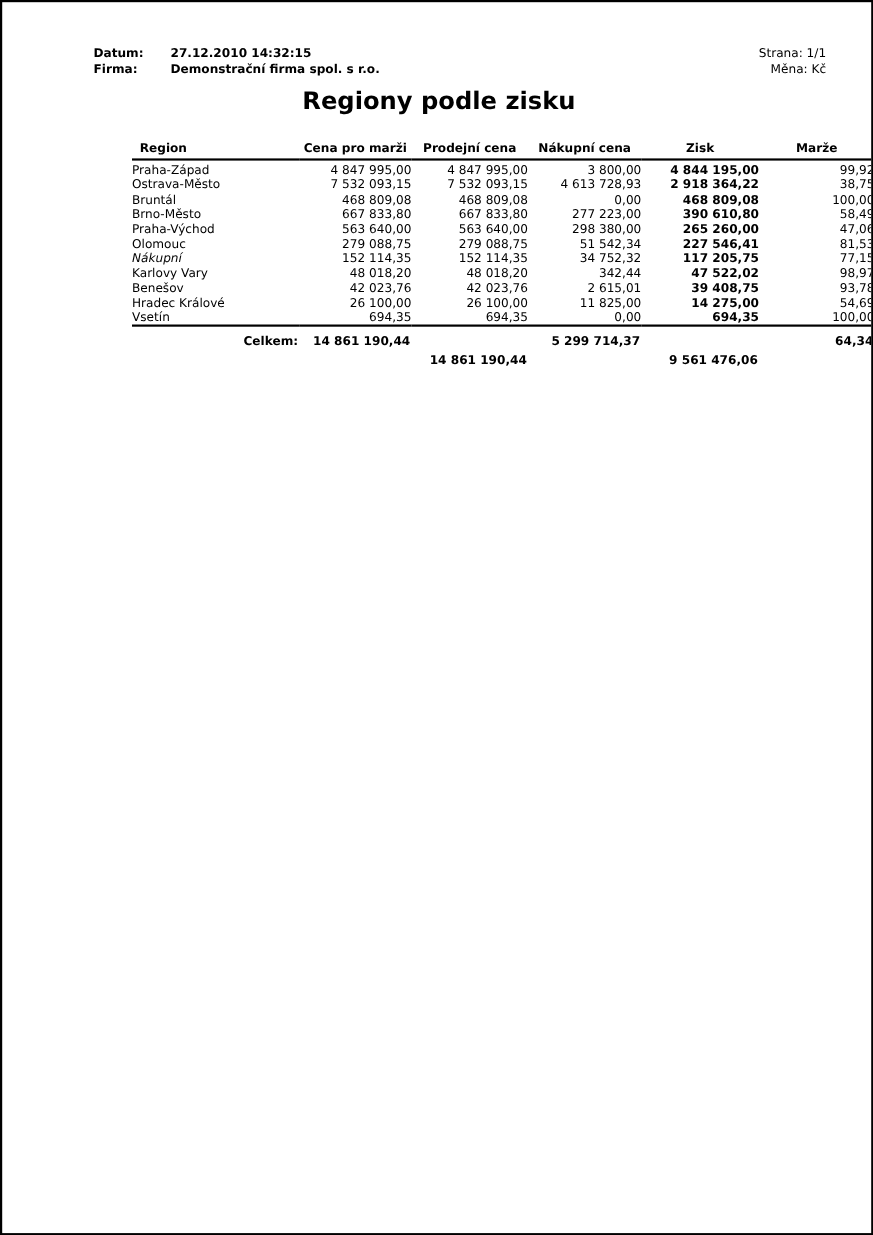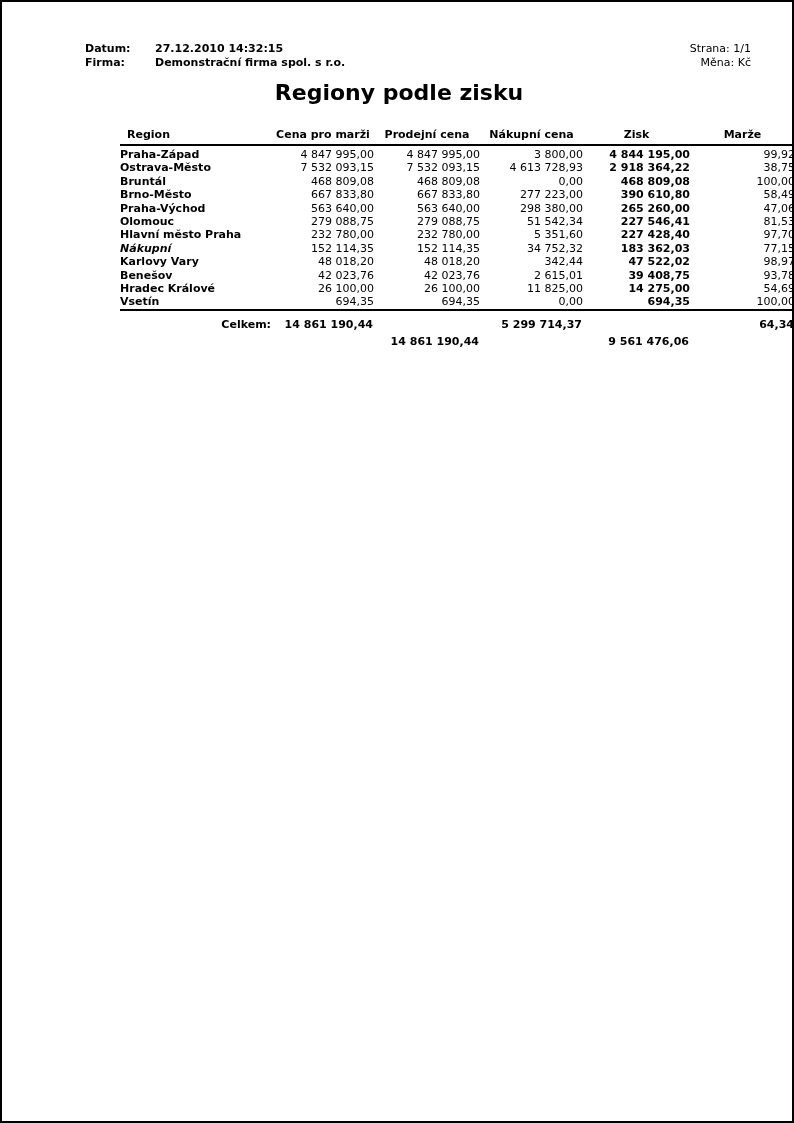--- a/index.html
+++ b/index.html
@@ -42,21 +42,21 @@
     font-size: 11px; line-height: 13px;
     overflow: hidden; white-space: nowrap;
   }
   table.regions th.region-col { text-align: left; padding-left: 7px; }
 
   table.regions tbody td {
     height: 13.4px; line-height: 13.4px; padding: 0;
     white-space: nowrap; overflow: hidden;
   }
   tbody tr:first-child td { padding-top: 2px; }
-  td.region { font-weight: bold; padding-left: 7px; text-align: left; }
+  td.region { font-weight: normal; padding-left: 7px; text-align: left; }
   td.num { text-align: right; }
   td.zisk { font-weight: bold; }
   .italic { font-style: italic; }
 
   tfoot td {
     font-weight: bold; text-align: right;
     line-height: 13px; white-space: nowrap;
   }
   tfoot tr.totals-line1 td {
     border-top: 2px solid #000000;
@@ -151,33 +151,25 @@
         </tr>
         <tr>
           <td class="region">Olomouc</td>
           <td class="num">279 088,75</td>
           <td class="num">279 088,75</td>
           <td class="num">51 542,34</td>
           <td class="num zisk">227 546,41</td>
           <td class="num">81,53</td>
         </tr>
         <tr>
-          <td class="region">Hlavní město Praha</td>
-          <td class="num">232 780,00</td>
-          <td class="num">232 780,00</td>
-          <td class="num">5 351,60</td>
-          <td class="num zisk">227 428,40</td>
-          <td class="num">97,70</td>
-        </tr>
-        <tr>
           <td class="region italic">Nákupní</td>
           <td class="num">152 114,35</td>
           <td class="num">152 114,35</td>
           <td class="num">34 752,32</td>
-          <td class="num zisk">183 362,03</td>
+          <td class="num zisk">117 205,75</td>
           <td class="num">77,15</td>
         </tr>
         <tr>
           <td class="region">Karlovy Vary</td>
           <td class="num">48 018,20</td>
           <td class="num">48 018,20</td>
           <td class="num">342,44</td>
           <td class="num zisk">47 522,02</td>
           <td class="num">98,97</td>
         </tr>

